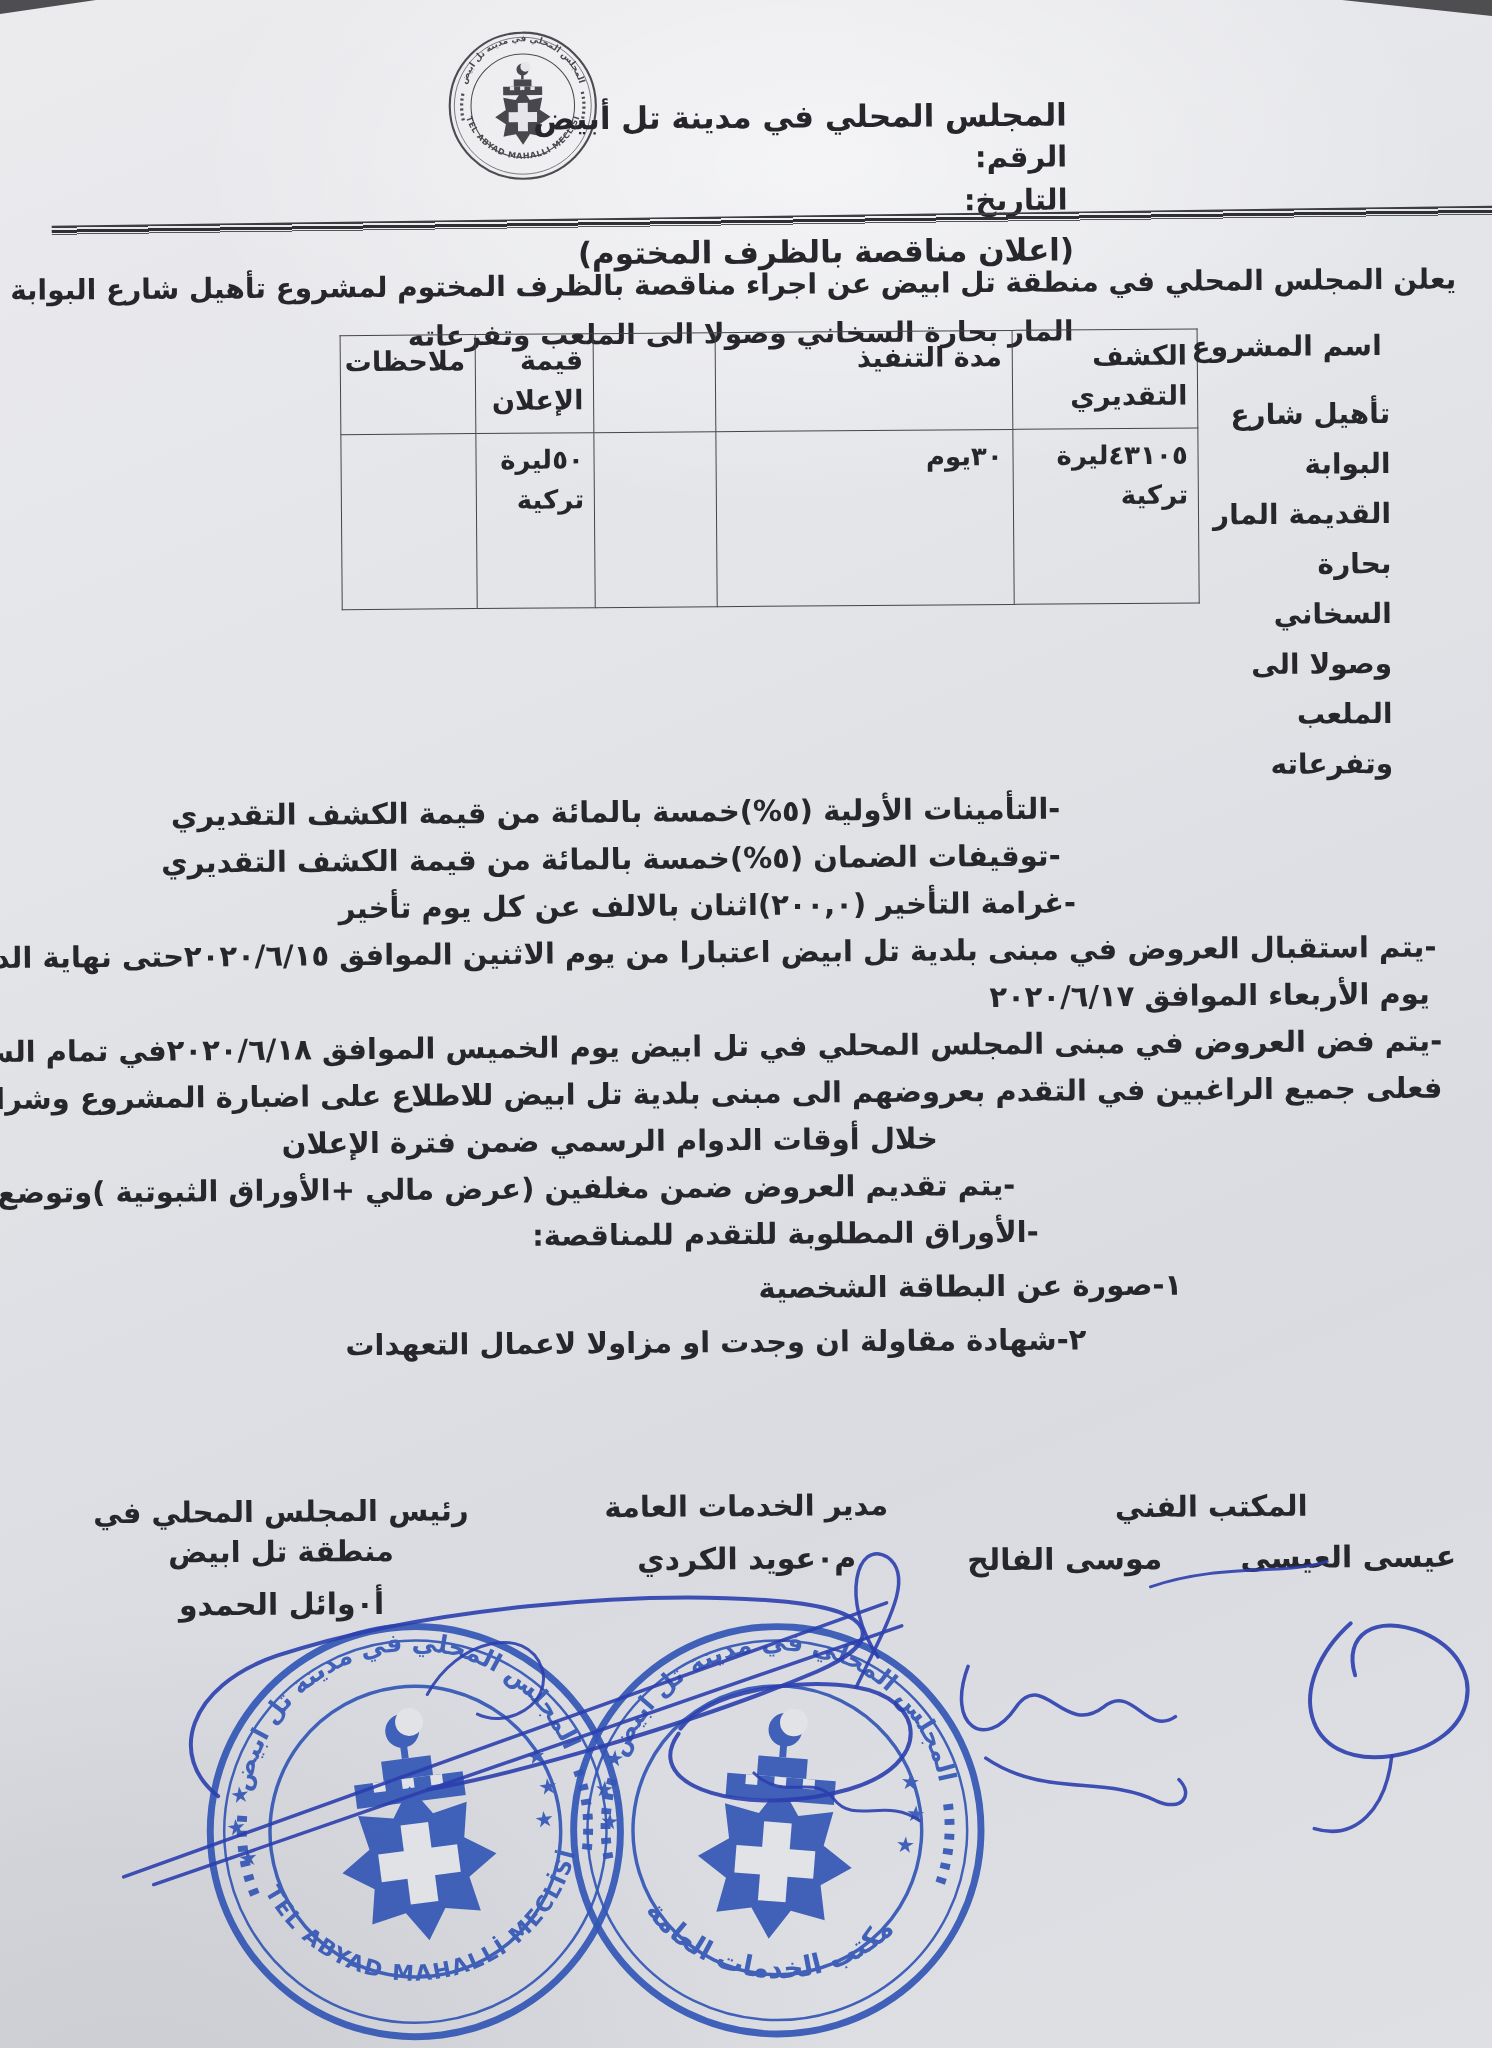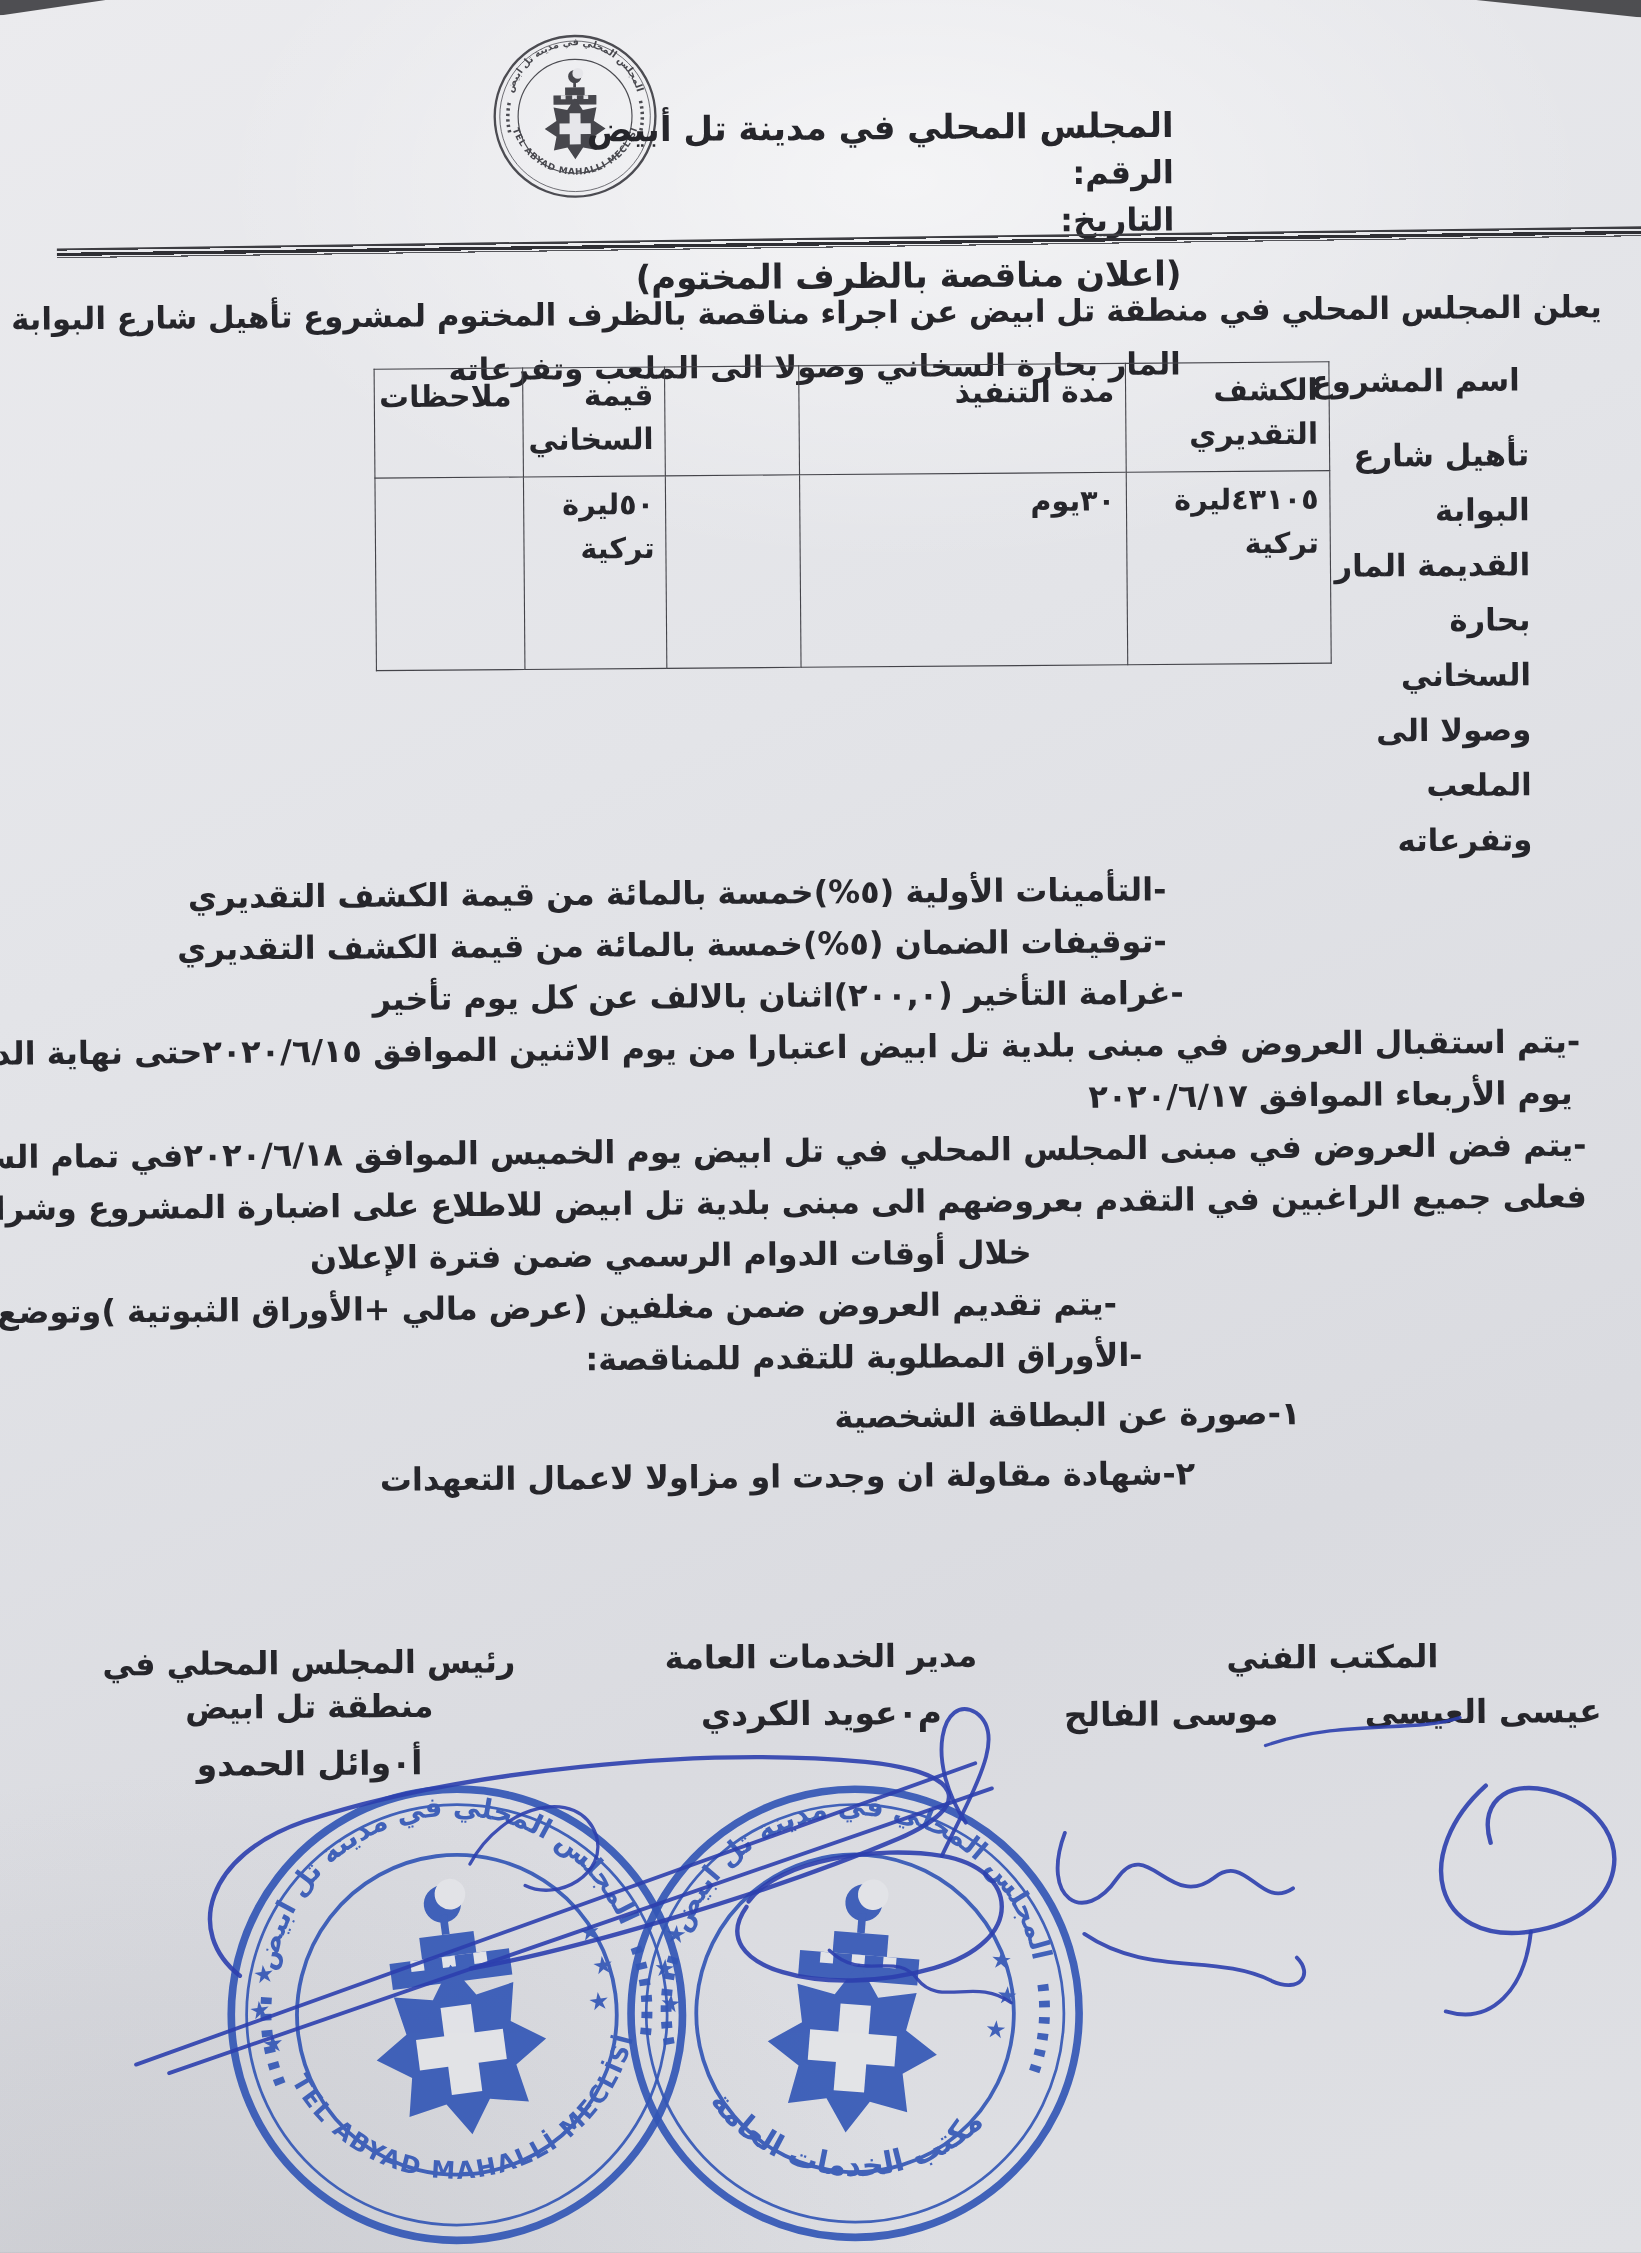--- a/index.html
+++ b/index.html
@@ -121,21 +121,21 @@
           <col style="width:297px">
           <col style="width:122px">
           <col style="width:118px">
           <col style="width:120px">
         </colgroup>
       <tbody>
           <tr>
         <th>الكشف التقديري</th>
         <th>مدة التنفيذ</th>
         <th></th>
-        <th>قيمة السخاني</th>
+        <th>قيمة الإعلان</th>
         <th>ملاحظات</th>
       </tr>
       <tr>
         <td>٤٣١٠٥ليرة تركية</td>
         <td>٣٠يوم</td>
         <td></td>
         <td>٥٠ليرة تركية</td>
         <td></td>
       </tr>
     </tbody>

